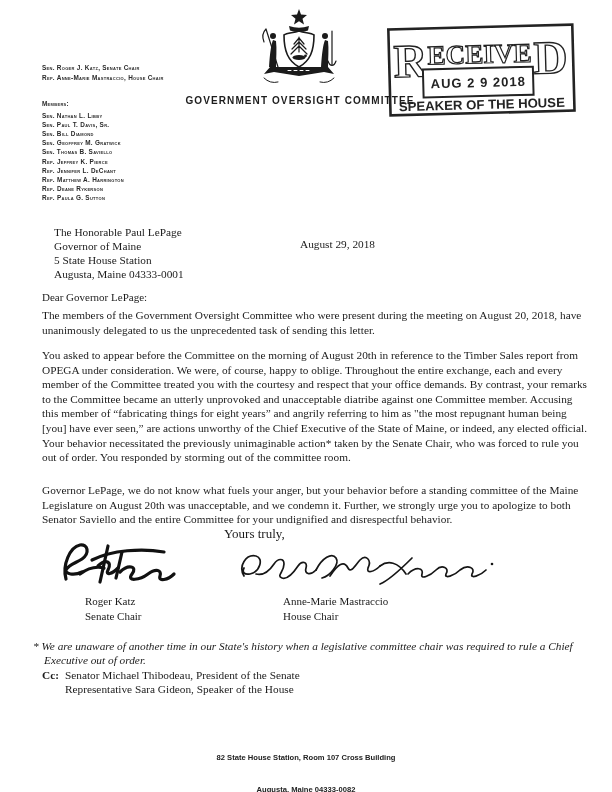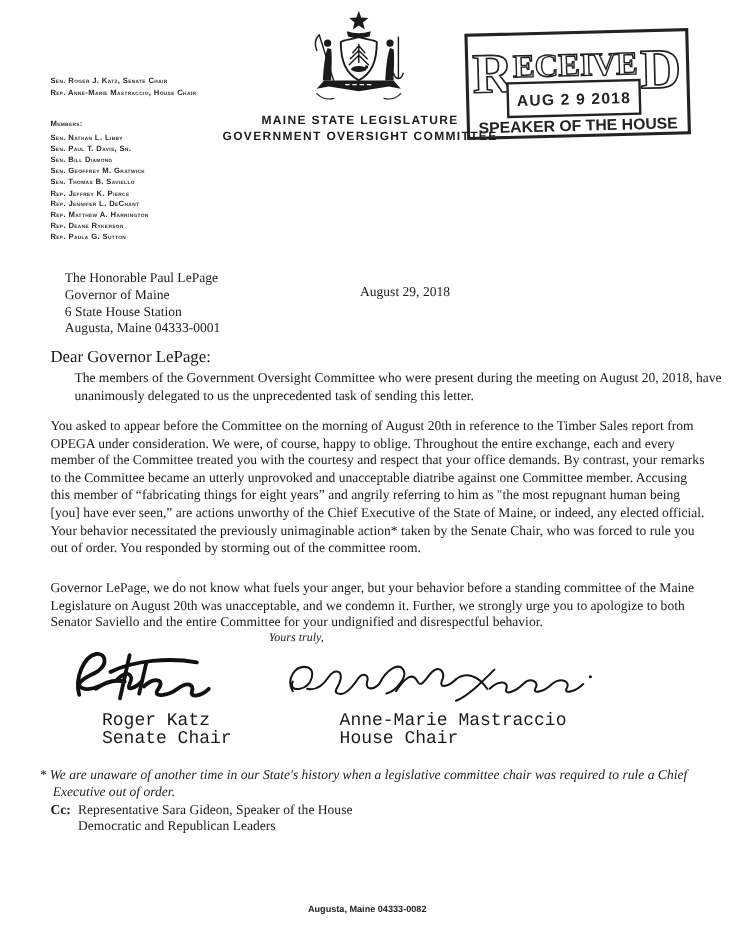--- a/index.html
+++ b/index.html
@@ -20,31 +20,31 @@
   .org-title{position:absolute;left:140px;top:94px;width:320px;text-align:center;
              font-family:"Liberation Sans",sans-serif;font-weight:bold;
              font-size:10px;letter-spacing:1.1px;line-height:13.8px;color:#1d1d1d;}
 
   
   .stamp{position:absolute;left:387px;top:23px;transform:rotate(-1.5deg);}
 
   
   .date-line{position:absolute;left:300px;top:197px;font-size:11.3px;margin-top:41px;}
   .recipient{position:absolute;left:42px;top:225px;font-size:11.3px;line-height:14px;margin-left:12px;}
-  .salutation{position:absolute;left:42px;top:291px;font-size:14px;}
+  .salutation{position:absolute;left:42px;top:291px;font-size:11px;}
   .para{position:absolute;left:42px;width:547px;font-size:11.3px;line-height:14.6px;}
-  .para-1{top:308px;margin-left:20px;}
+  .para-1{top:308px;}
   .para-2{top:348px;}
   .para-3{top:483px;}
-  .closing{position:absolute;left:224px;top:526px;font-size:10px;font-style:italic;}
+  .closing{position:absolute;left:224px;top:526px;font-size:13px;}
 
   .sig-katz{position:absolute;left:52px;top:537px;}
   .sig-mast{position:absolute;left:230px;top:545px;}
 
-  .signer{position:absolute;font-size:15px;line-height:14.8px;font-family:Liberation Mono, monospace;}
+  .signer{position:absolute;font-size:11px;line-height:14.8px;}
   .signer-1{left:85px;top:594px;}
   .signer-2{left:283px;top:594px;}
 
   .footnote{position:absolute;left:33px;top:639px;width:553px;font-size:11.3px;
             line-height:14.3px;padding-left:11px;text-indent:-11px;font-style:italic;}
 
   .cc{position:absolute;left:42px;top:669px;font-size:11.3px;line-height:13.6px;display:flex;}
   .cc-label{width:23px;flex:none;font-weight:bold;}
 
   .footer{position:absolute;left:0;top:732px;width:612px;text-align:center;
@@ -90,42 +90,41 @@
         <path d="M63 60 C64 46 65 38 67 33 L70 34 C71 42 70 52 70 60 Z" fill="#1b1b1b" stroke="none"></path>
         <path d="M74 24 L74 58 M70 54 C72 60 76 60 78 54"></path>
         <path d="M12 60 L70 60 L76 67 L66 65 L41 69 L16 65 L6 67 Z" fill="#1b1b1b" stroke="none"></path>
         <path d="M30 63.5h3 M36 63.5h3 M42 63.5h3 M48 63.5h3" stroke="#ffffff" stroke-width="1"></path>
         <path d="M6 71 Q12 77 20 75 M76 71 Q70 77 62 75" stroke-width="1"></path>
       </g>
     </svg>
   </div>
 
   <div class="org-title">
-    <div>MAINE STATE LEGISLATURE</div>
     <div>GOVERNMENT OVERSIGHT COMMITTEE</div>
   </div>
 
   <div class="stamp">
     <svg width="190" height="96" viewBox="0 0 190 96" xmlns="http://www.w3.org/2000/svg">
       <rect x="2.5" y="4" width="184" height="86" fill="none" stroke="#232323" stroke-width="2.6"></rect>
       <text x="7" y="52" font-family="Liberation Serif, serif" font-weight="bold" font-size="47" fill="none" stroke="#232323" stroke-width="1.4">R</text>
       <text x="41" y="40" font-family="Liberation Serif, serif" font-weight="bold" font-size="27" textLength="104" lengthAdjust="spacingAndGlyphs" fill="none" stroke="#232323" stroke-width="1.2">ECEIVE</text>
       <text x="147" y="52" font-family="Liberation Serif, serif" font-weight="bold" font-size="47" fill="none" stroke="#232323" stroke-width="1.4">D</text>
       <rect x="36" y="45" width="110" height="28" fill="#ffffff" stroke="#232323" stroke-width="2"></rect>
       <text x="91" y="64" text-anchor="middle" font-family="Liberation Sans, sans-serif" font-weight="bold" font-size="13" letter-spacing="1" fill="#232323">AUG 2 9 2018</text>
       <text x="94" y="86" text-anchor="middle" font-family="Liberation Sans, sans-serif" font-weight="bold" font-size="13" textLength="166" lengthAdjust="spacingAndGlyphs" fill="#232323">SPEAKER OF THE HOUSE</text>
     </svg>
   </div>
 
   <div class="date-line">August 29, 2018</div>
 
   <div class="recipient">
     <div>The Honorable Paul LePage</div>
     <div>Governor of Maine</div>
-    <div>6 State House Station</div>
+    <div>5 State House Station</div>
     <div>Augusta, Maine 04333-0001</div>
   </div>
 
   <div class="salutation">Dear Governor LePage:</div>
 
   <div class="para para-1">The members of the Government Oversight Committee who were present during the meeting on August 20, 2018, have unanimously delegated to us the unprecedented task of sending this letter.</div>
   <div class="para para-2">You asked to appear before the Committee on the morning of August 20th in reference to the Timber Sales report from OPEGA under consideration.  We were, of course, happy to oblige. Throughout the entire exchange, each and every member of the Committee treated you with the courtesy and respect that your office demands. By contrast, your remarks to the Committee became an utterly unprovoked and unacceptable diatribe against one Committee member.  Accusing this member of “fabricating things for eight years” and angrily referring to him as "the most repugnant human being [you] have ever seen,” are actions unworthy of the Chief Executive of the State of Maine, or indeed, any elected official. Your behavior necessitated the previously unimaginable action* taken by the Senate Chair, who was forced to rule you out of order.  You responded by storming out of the committee room.</div>
   <div class="para para-3">Governor LePage, we do not know what fuels your anger, but your behavior before a standing committee of the Maine Legislature on August 20th was unacceptable, and we condemn it. Further, we strongly urge you to apologize to both Senator Saviello and the entire Committee for your undignified and disrespectful behavior.</div>
 
   <div class="closing">Yours truly,</div>
@@ -165,23 +164,24 @@
   <div class="signer signer-2">
     <div>Anne-Marie Mastraccio</div>
     <div>House Chair</div>
   </div>
 
   <div class="footnote">* We are unaware of another time in our State's history when a legislative committee chair was required to rule a Chief Executive out of order.</div>
 
   <div class="cc">
     <div class="cc-label">Cc:</div>
     <div class="cc-lines">
+      <div>Senator Michael Thibodeau, President of the Senate</div>
       <div>Representative Sara Gideon, Speaker of the House</div>
-      <div>Democratic and Republican Leaders</div>
     </div>
   </div>
 
   <div class="footer">
+    <div>82 State House Station, Room 107 Cross Building</div>
     <div>Augusta, Maine 04333-0082</div>
     
   </div>
 
 </div>
 
 </body></html>

